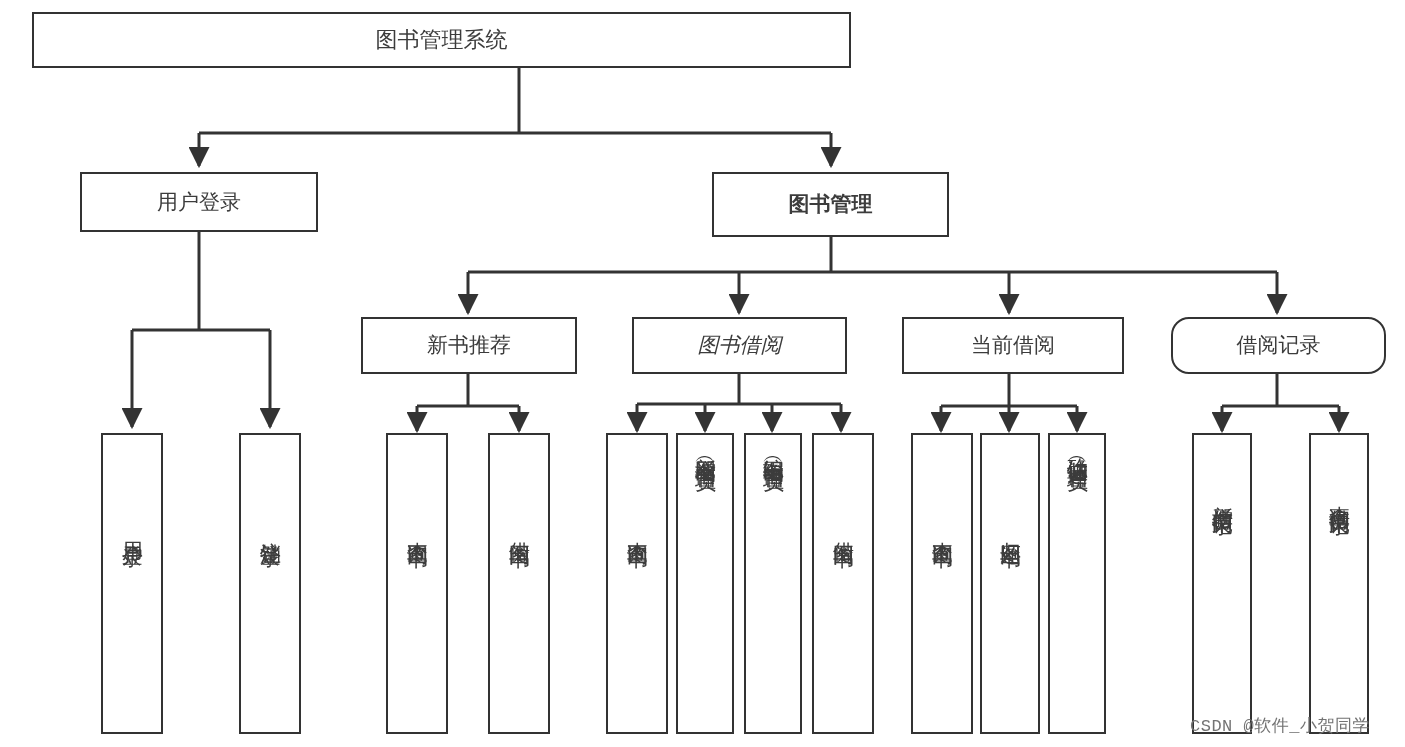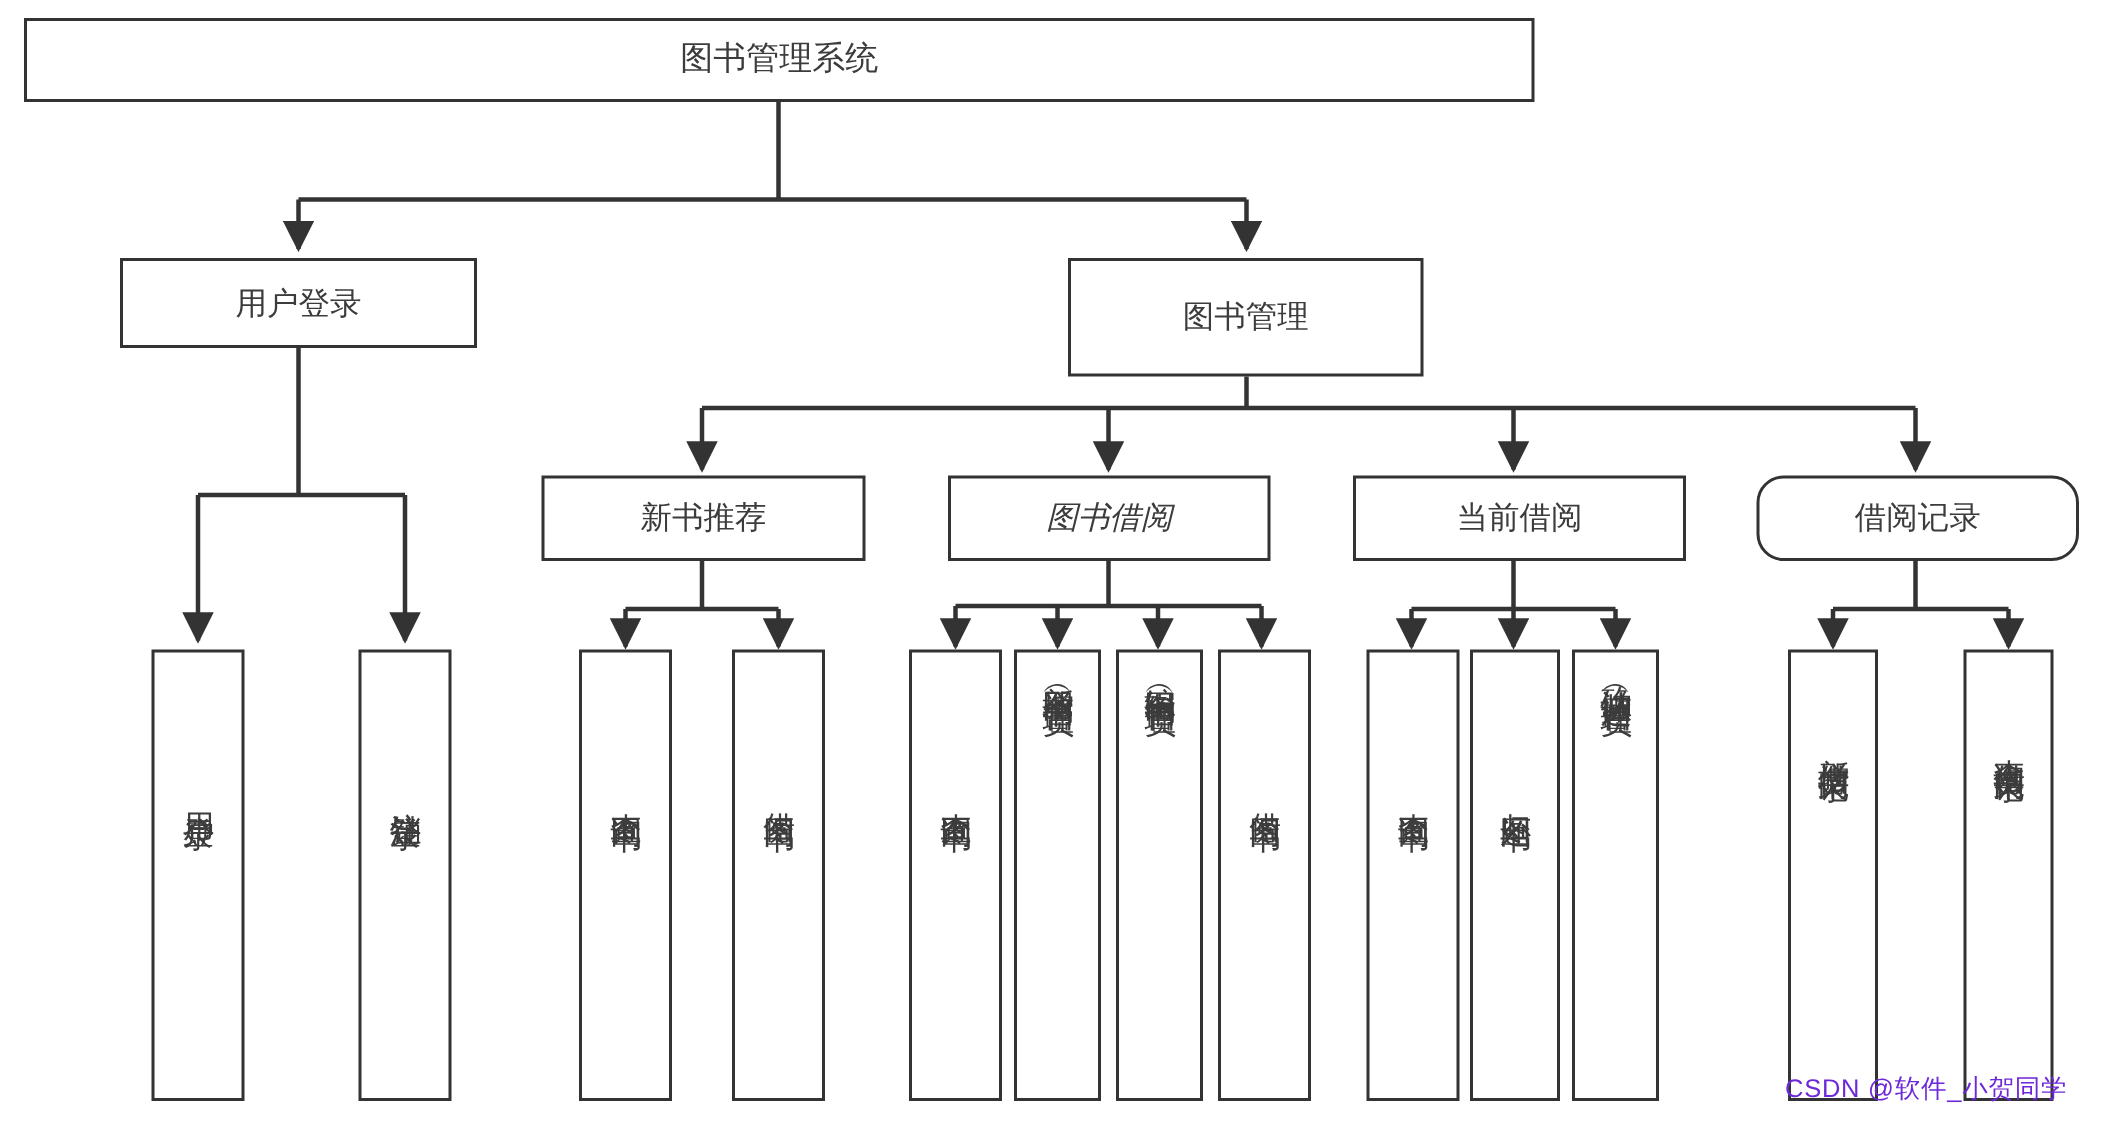--- a/index.html
+++ b/index.html
@@ -67,24 +67,24 @@
     margin-top: 84px;
   }
   .node.vert.midsm .label {
     margin-top: 48px;
   }
   #watermark {
     position: absolute;
     left: 1190px;
     top: 714px;
     font-size: 17px;
-    color: #6d28d9;
+    color: #737373;
     letter-spacing: 0.5px;
     white-space: nowrap;
-    font-family: Liberation Sans, sans-serif;
+    font-family: Liberation Mono, monospace;
   }
 </style>
 </head>
 <body>
 
 <div id="canvas">
 
   <svg id="edge-layer" viewBox="0 0 1405 747" xmlns="http://www.w3.org/2000/svg">
     <defs>
       <marker id="arrow" viewBox="0 0 10 10" refX="9" refY="5" markerWidth="7" markerHeight="7" orient="auto-start-reverse">
@@ -128,28 +128,28 @@
       <path d="M 1009 406 L 1009 431" marker-end="url(#arrow)"></path>
       <path d="M 1077 406 L 1077 431" marker-end="url(#arrow)"></path>
 
       <path d="M 1277 374 L 1277 406"></path>
       <path d="M 1222 406 L 1339 406"></path>
       <path d="M 1222 406 L 1222 431" marker-end="url(#arrow)"></path>
       <path d="M 1339 406 L 1339 431" marker-end="url(#arrow)"></path>
     </g>
   </svg>
 
-  <div class="node root horiz" style="left:16px; top:12px; width:1007px; height:56px;">
+  <div class="node root horiz" style="left:32px; top:12px; width:819px; height:56px;">
     <span class="label">图书管理系统</span>
   </div>
 
   <div class="node horiz" style="left:80px; top:172px; width:238px; height:60px;">
     <span class="label">用户登录</span>
   </div>
-  <div class="node horiz" style="left:712px; top:172px; width:237px; height:79px;">
+  <div class="node horiz" style="left:712px; top:172px; width:237px; height:65px;font-weight:bold;">
     <span class="label">图书管理</span>
   </div>
 
   <div class="node horiz" style="left:361px; top:317px; width:216px; height:57px;">
     <span class="label">新书推荐</span>
   </div>
   <div class="node horiz" style="left:632px; top:317px; width:215px; height:57px;font-style:italic;">
     <span class="label">图书借阅</span>
   </div>
   <div class="node horiz" style="left:902px; top:317px; width:222px; height:57px;">

